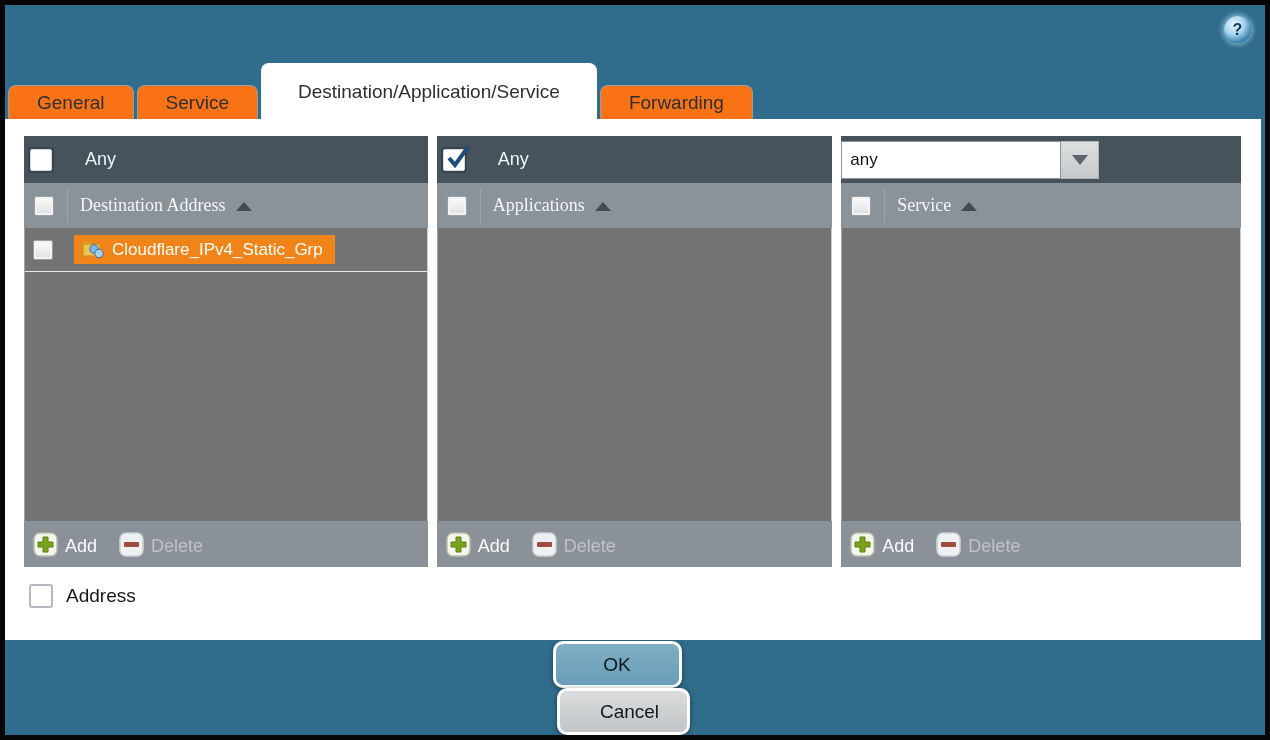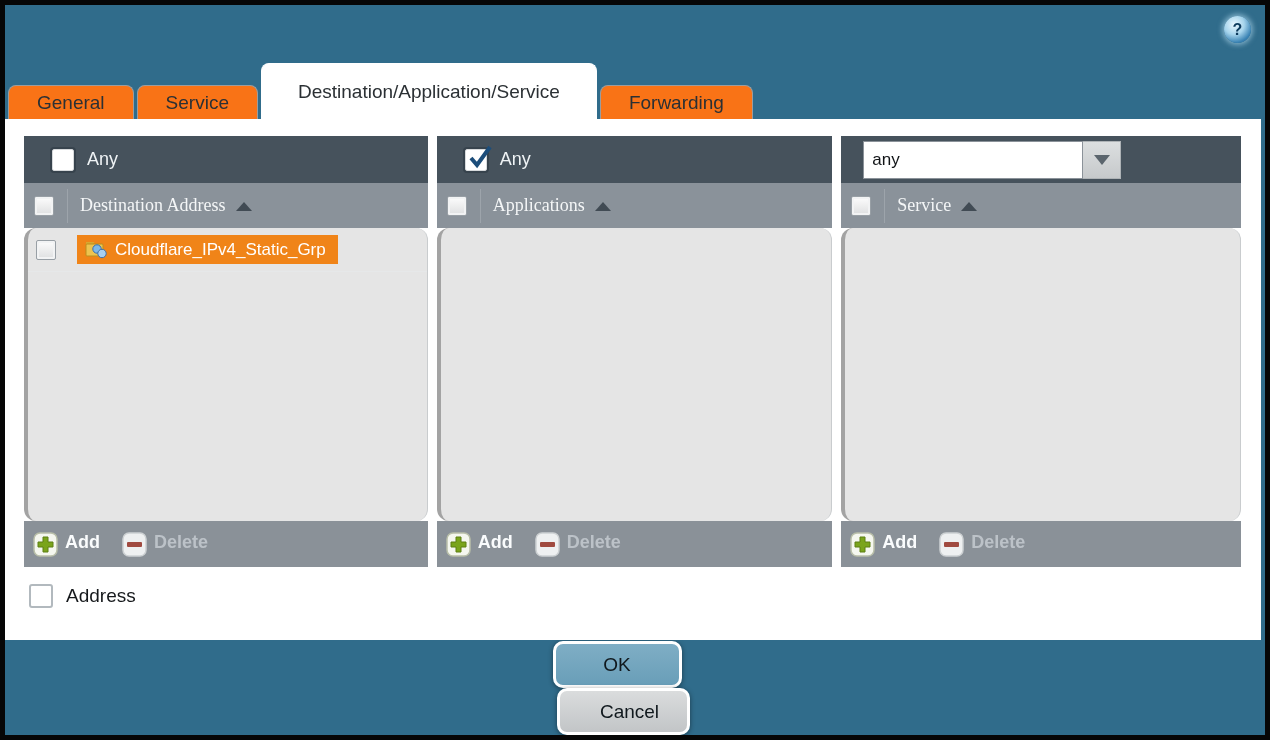--- a/index.html
+++ b/index.html
@@ -44,56 +44,55 @@
   
   .content { background:#ffffff; height:521px; padding:17px 20px 0 19px; margin-right:4px; position:relative; z-index:1; }
   .columns { display:flex; }
   .column { display:flex; flex-direction:column; height:431px; }
   .col-dest { width:404px; margin-right:9px; }
   .col-app  { width:396px; margin-right:9px; }
   .col-svc  { width:400px; }
 
   .col-top {
     height:47px; background:#46525C; display:flex; align-items:center;
-    padding-left:28px; flex:0 0 auto;
+    padding-left:6px; flex:0 0 auto;gap:20px;
   }
   .any-label { color:#EFF3F5; font-size:18px; margin-left:13px; }
 
   .col-sub {
     height:45px; background:#8A929A; display:flex; align-items:center;
     padding-left:10px; flex:0 0 auto;
   }
   .col-sub .vsep { width:1px; height:34px; background:#9DA4AB; margin:0 12px 0 13px; }
   .sub-label { color:#F4F6F7; font-size:18px; margin-right:10px;font-family:Liberation Serif, serif; }
 
   .sort-asc {
     width:0; height:0;
     border-left:8px solid transparent; border-right:8px solid transparent;
     border-bottom:9px solid #414B54;
     margin-top:2px;
   }
 
   .col-list {
-    flex:1 1 auto; background:#e5e5e5;
-    border-left:4px solid #a3a3a3; border-right:1px solid #C9CCCE;
+    flex:1 1 auto; background:#737373;
+    border-left:1px solid #a3a3a3; border-right:1px solid #C9CCCE;
     overflow:hidden;
-    border-radius:12px;
   }
   .list-row { height:44px; display:flex; align-items:center; padding-left:8px; border-bottom:1px solid #E6E8E9; cursor:pointer; }
   .sel-block {
     margin-left:21px; height:29px; display:flex; align-items:center;
     background:#F08418; padding:0 12px 0 8px; cursor:pointer;
   }
   .sel-block .item-text { color:#ffffff; font-size:17px; margin-left:8px; white-space:nowrap; }
 
   .col-footer {
     height:46px; background:#8A9198; display:flex; align-items:center;
     padding-left:9px; flex:0 0 auto;
   }
-  .tool-btn { display:flex; align-items:flex-start; cursor:pointer; margin-right:22px;font-weight:bold; }
+  .tool-btn { display:flex; align-items:flex-end; cursor:pointer; margin-right:22px; }
   .tool-btn .tb-label { font-size:18px; margin-left:7px; }
   .tool-btn.add .tb-label { color:#FAFCFD; }
   .tool-btn.delete { cursor:default; }
   .tool-btn.delete .tb-label { color:#BCC2C8; }
 
   
   .cb { display:inline-block; position:relative; cursor:pointer; flex:0 0 auto; }
   .cb-any {
     width:22px; height:22px; background:#ffffff;
     border:1px solid #d7dadc; outline:2px solid rgba(30,40,48,.35);

